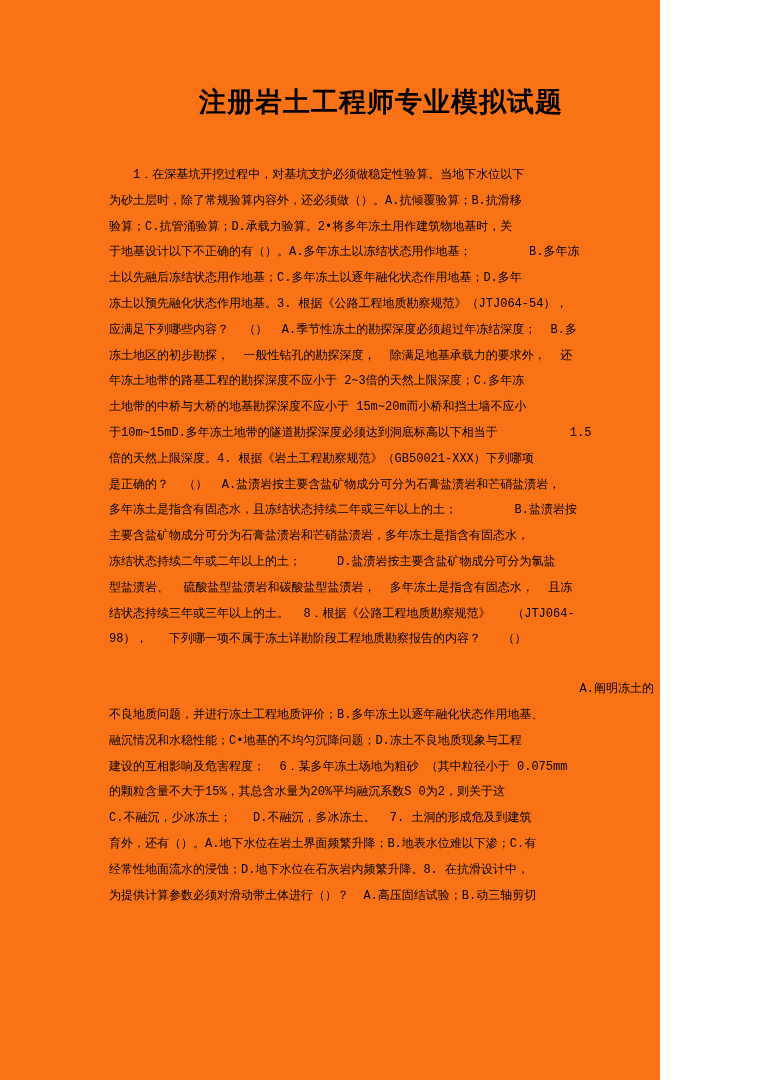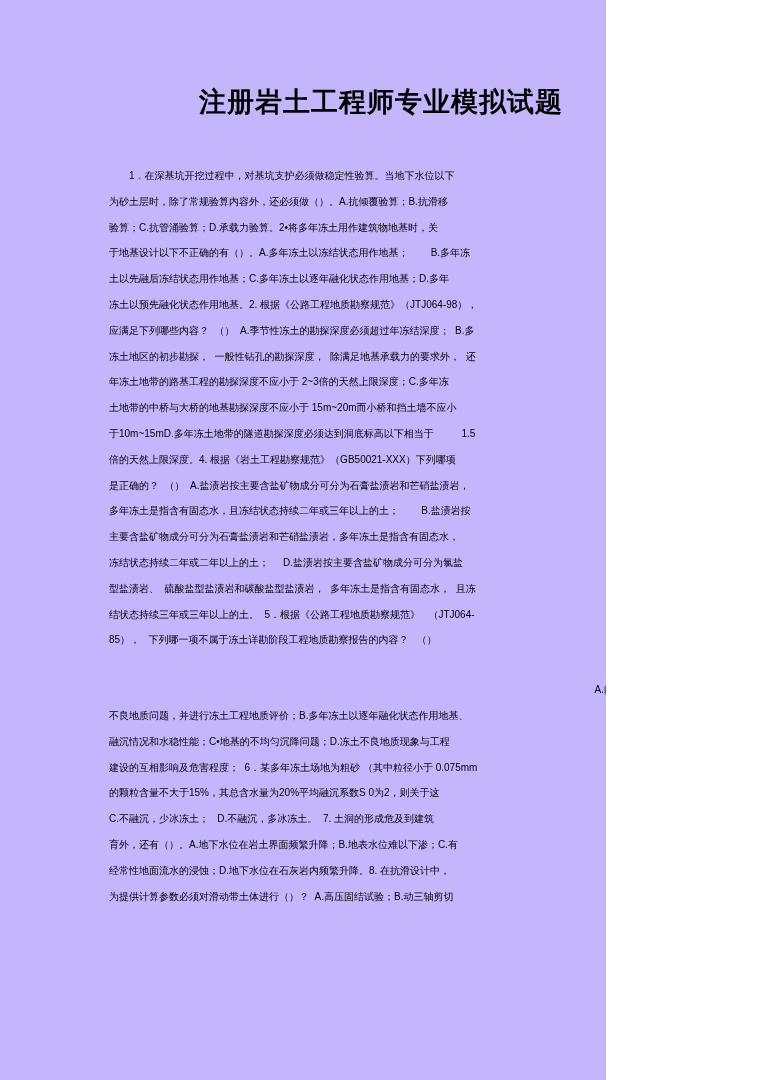--- a/index.html
+++ b/index.html
@@ -2,23 +2,23 @@
 <html><head>
 <meta charset="utf-8">
 <style>
   html, body {
     margin: 0;
     padding: 0;
     background: #ffffff;
   }
   .page {
     position: relative;
-    width: 606px;
+    width: 660px;
     height: 1080px;
-    background: #c4b5fd;
+    background: #f97316;
     overflow: hidden;
     color: #000000;
   }
   .doc-title {
     position: absolute;
     left: 0;
     top: 84px;
     width: 762px;
     margin: 0;
     text-align: center;
@@ -26,22 +26,22 @@
     font-weight: bold;
     font-size: 27px;
     letter-spacing: 1px;
     color: #000000;
   }
   .doc-body {
     position: absolute;
     left: 109px;
     top: 163px;
     width: 545px;
-    font-family: Liberation Sans, sans-serif;
-    font-size: 10px;
+    font-family: Liberation Mono, monospace;
+    font-size: 12px;
     color: #000000;
   }
   .line {
     height: 25.8px;
     line-height: 25.8px;
     white-space: pre;
     font-kerning: none;
   }
   .line.right {
     text-align: right;
@@ -52,34 +52,34 @@
 <body>
 
 <div class="page">
   <h1 class="doc-title">注册岩土工程师专业模拟试题</h1>
   <div class="doc-body">
     <div class="line">　　1．在深基坑开挖过程中，对基坑支护必须做稳定性验算。当地下水位以下</div>
     <div class="line">为砂土层时，除了常规验算内容外，还必须做（）。A.抗倾覆验算；B.抗滑移</div>
     <div class="line">验算；C.抗管涌验算；D.承载力验算。2•将多年冻土用作建筑物地基时，关</div>
     <div class="line">于地基设计以下不正确的有（）。A.多年冻土以冻结状态用作地基；        B.多年冻</div>
     <div class="line">土以先融后冻结状态用作地基；C.多年冻土以逐年融化状态作用地基；D.多年</div>
-    <div class="line">冻土以预先融化状态作用地基。2. 根据《公路工程地质勘察规范》（JTJ064-98），</div>
+    <div class="line">冻土以预先融化状态作用地基。3. 根据《公路工程地质勘察规范》（JTJ064-54），</div>
     <div class="line">应满足下列哪些内容？  （）  A.季节性冻土的勘探深度必须超过年冻结深度；  B.多</div>
     <div class="line">冻土地区的初步勘探，  一般性钻孔的勘探深度，  除满足地基承载力的要求外，  还</div>
     <div class="line">年冻土地带的路基工程的勘探深度不应小于 2~3倍的天然上限深度；C.多年冻</div>
     <div class="line">土地带的中桥与大桥的地基勘探深度不应小于 15m~20m而小桥和挡土墙不应小</div>
     <div class="line">于10m~15mD.多年冻土地带的隧道勘探深度必须达到洞底标高以下相当于          1.5</div>
     <div class="line">倍的天然上限深度。4. 根据《岩土工程勘察规范》（GB50021-XXX）下列哪项</div>
     <div class="line">是正确的？  （）  A.盐渍岩按主要含盐矿物成分可分为石膏盐渍岩和芒硝盐渍岩，</div>
     <div class="line">多年冻土是指含有固态水，且冻结状态持续二年或三年以上的土；        B.盐渍岩按</div>
     <div class="line">主要含盐矿物成分可分为石膏盐渍岩和芒硝盐渍岩，多年冻土是指含有固态水，</div>
     <div class="line">冻结状态持续二年或二年以上的土；     D.盐渍岩按主要含盐矿物成分可分为氯盐</div>
     <div class="line">型盐渍岩、  硫酸盐型盐渍岩和碳酸盐型盐渍岩，  多年冻土是指含有固态水，  且冻</div>
-    <div class="line">结状态持续三年或三年以上的土。  5．根据《公路工程地质勘察规范》   （JTJ064-</div>
-    <div class="line">85），   下列哪一项不属于冻土详勘阶段工程地质勘察报告的内容？   （）</div>
+    <div class="line">结状态持续三年或三年以上的土。  8．根据《公路工程地质勘察规范》   （JTJ064-</div>
+    <div class="line">98），   下列哪一项不属于冻土详勘阶段工程地质勘察报告的内容？   （）</div>
     <div class="line right">A.阐明冻土的</div>
     <div class="line">不良地质问题，并进行冻土工程地质评价；B.多年冻土以逐年融化状态作用地基、</div>
     <div class="line">融沉情况和水稳性能；C•地基的不均匀沉降问题；D.冻土不良地质现象与工程</div>
     <div class="line">建设的互相影响及危害程度；  6．某多年冻土场地为粗砂 （其中粒径小于 0.075mm</div>
     <div class="line">的颗粒含量不大于15%，其总含水量为20%平均融沉系数S 0为2，则关于这</div>
     <div class="line">C.不融沉，少冰冻土；   D.不融沉，多冰冻土。  7. 土洞的形成危及到建筑</div>
     <div class="line">育外，还有（）。A.地下水位在岩土界面频繁升降；B.地表水位难以下渗；C.有</div>
     <div class="line">经常性地面流水的浸蚀；D.地下水位在石灰岩内频繁升降。8. 在抗滑设计中，</div>
     <div class="line">为提供计算参数必须对滑动带土体进行（）？  A.高压固结试验；B.动三轴剪切</div>
   </div>

